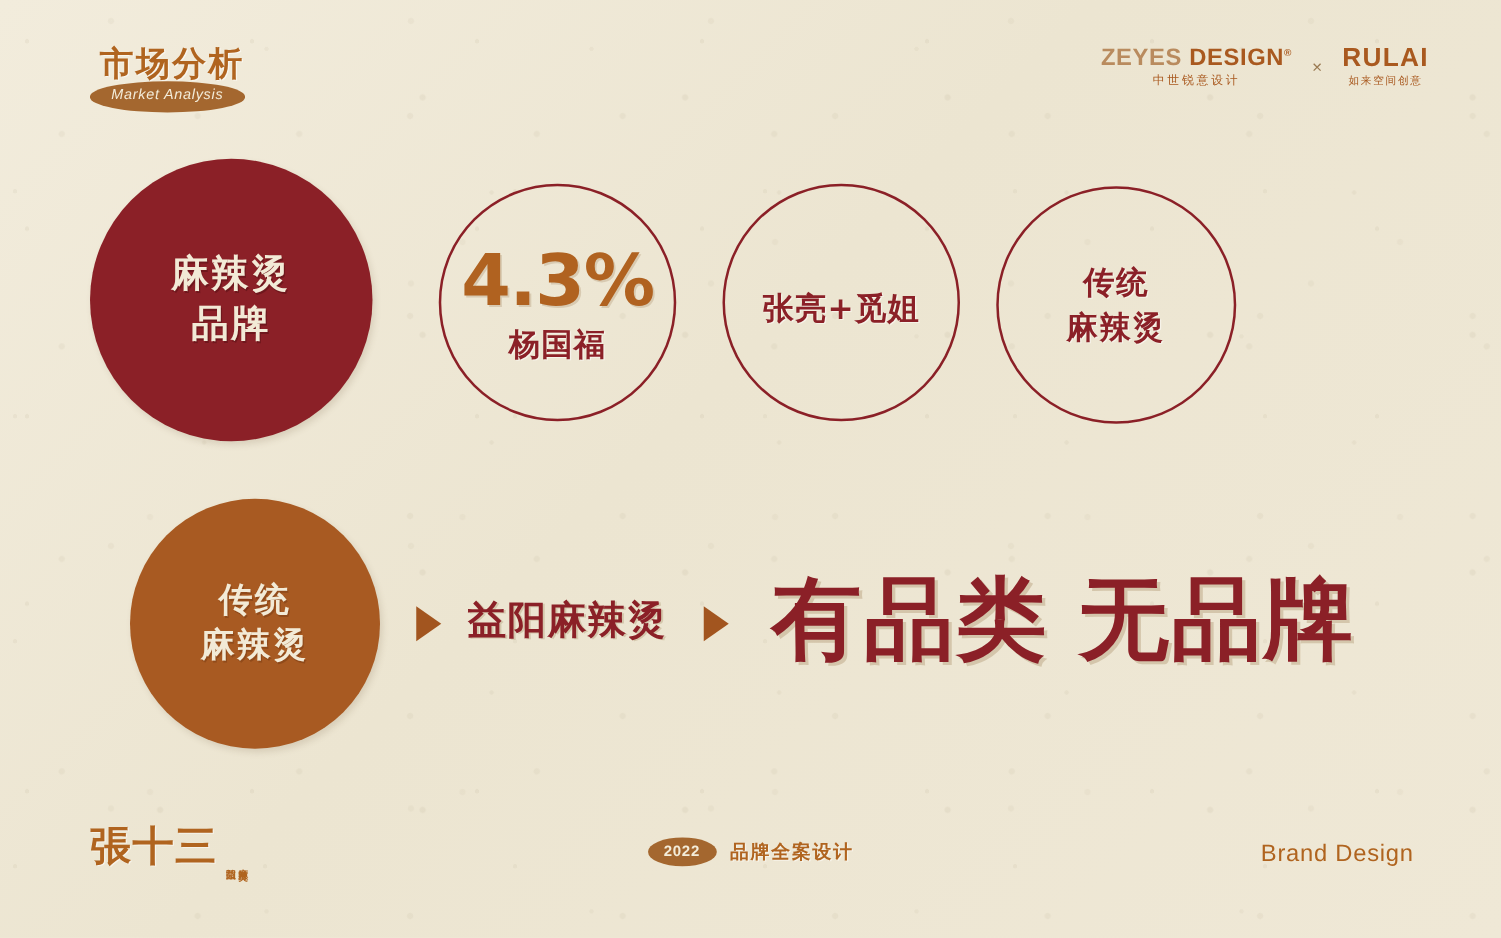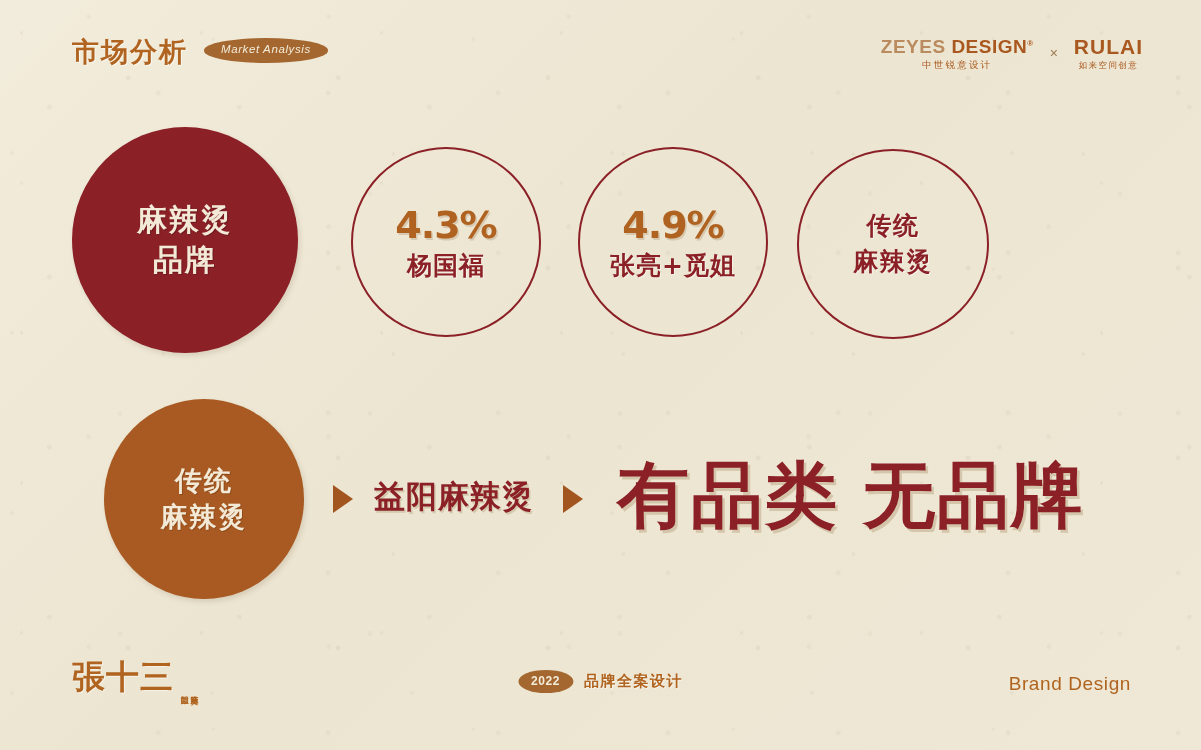--- a/index.html
+++ b/index.html
@@ -44,22 +44,23 @@
     top: 38px;
     left: 72px;
     right: 58px;
     height: 46px;
   }
   .header-left {
     position: absolute;
     left: 0;
     top: 0;
     display: flex;
-    align-items: flex-start;
-    gap: 16px;
+    align-items: flex-end;
+    gap: 0;
+    flex-direction: column;
   }
   .header-title {
     font-family: "DejaVu Sans", "Liberation Sans", sans-serif;
     font-size: 27px;
     font-weight: bold;
     letter-spacing: 2px;
     color: #b0641f;
     text-shadow: 1px 1px 0 rgba(255,255,255,0.55);
     line-height: 1;
     white-space: nowrap;
@@ -161,21 +162,21 @@
     align-items: center;
     justify-content: center;
     box-sizing: border-box;
   }
   .c-stat1 { left: 351px; top: 147px; width: 190px; height: 190px; }
   .c-stat2 { left: 578px; top: 147px; width: 190px; height: 190px; }
   .c-stat3 { left: 797px; top: 149px; width: 192px; height: 190px; }
 
   .pct {
     font-family: "DejaVu Sans", "Liberation Sans", sans-serif;
-    font-size: 38px;
+    font-size: 57px;
     font-weight: bold;
     color: #b06220;
     letter-spacing: -1px;
     line-height: 1;
     text-shadow: 1.5px 1.5px 0 rgba(160,130,90,0.28);
   }
   .pct-label {
     margin-top: 9px;
     font-family: "DejaVu Sans", sans-serif;
     font-size: 25px;
@@ -371,21 +372,20 @@
     <div class="line">麻辣烫</div>
     <div class="line">品牌</div>
   </div>
 
   <div class="circle-outline c-stat1">
     <div class="pct">4.3%</div>
     <div class="pct-label">杨国福</div>
   </div>
 
   <div class="circle-outline c-stat2">
-    <div class="pct">4.9%</div>
     <div class="pct-label">张亮+觅姐</div>
   </div>
 
   <div class="circle-outline c-stat3">
     <div class="circle-text-line">传统</div>
     <div class="circle-text-line">麻辣烫</div>
   </div>
 
   <div class="circle-filled-orange">
     <div class="line">传统</div>

